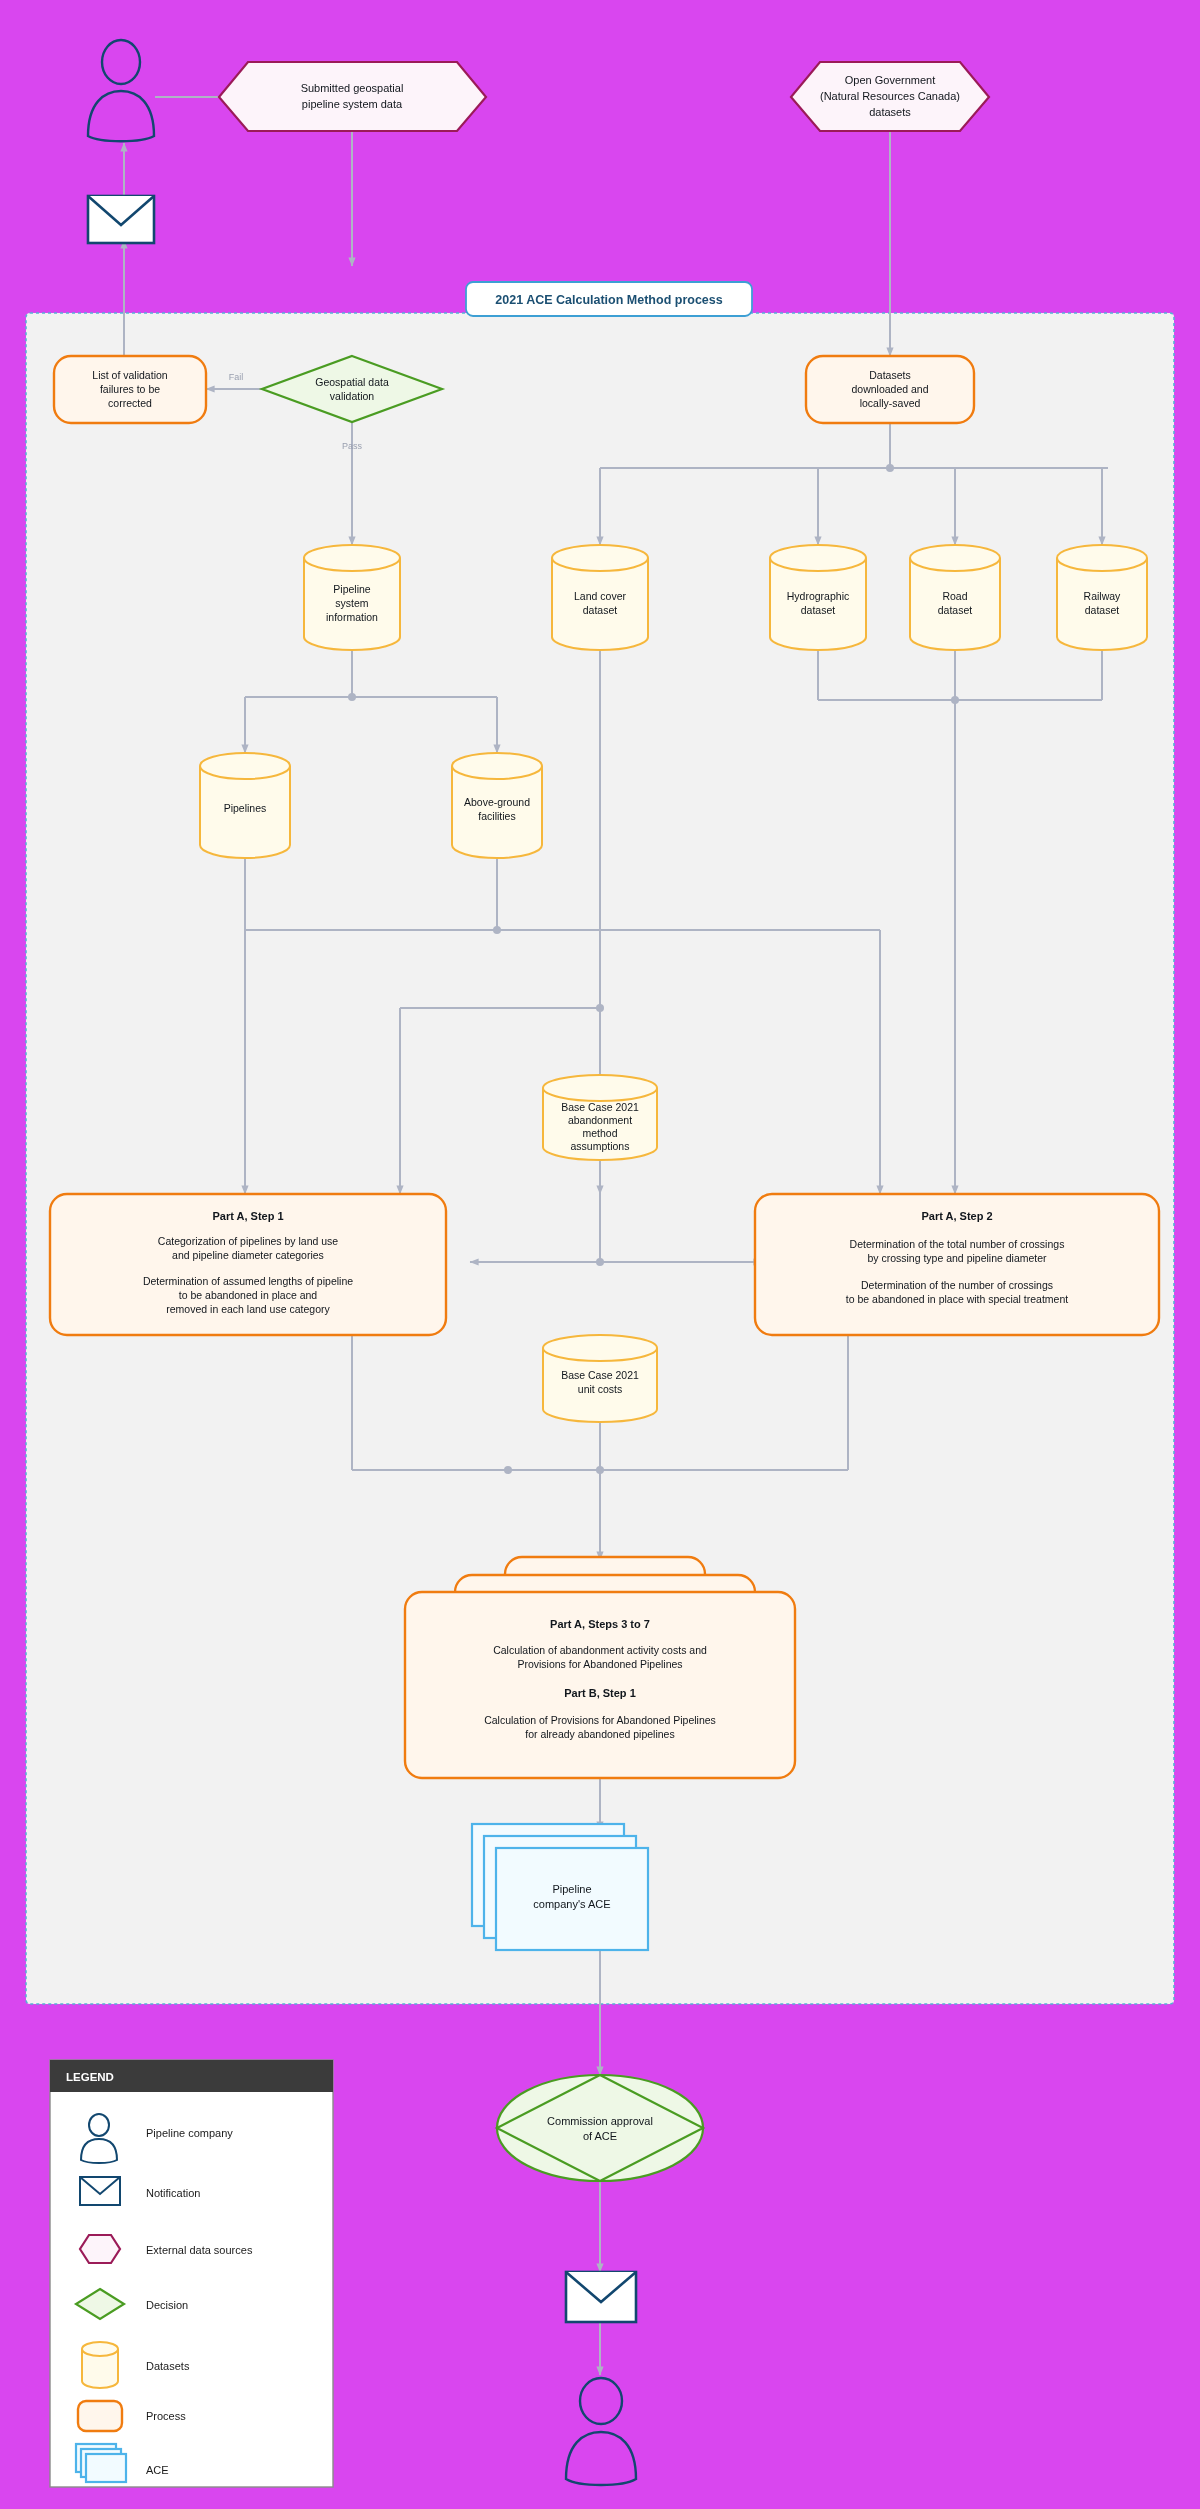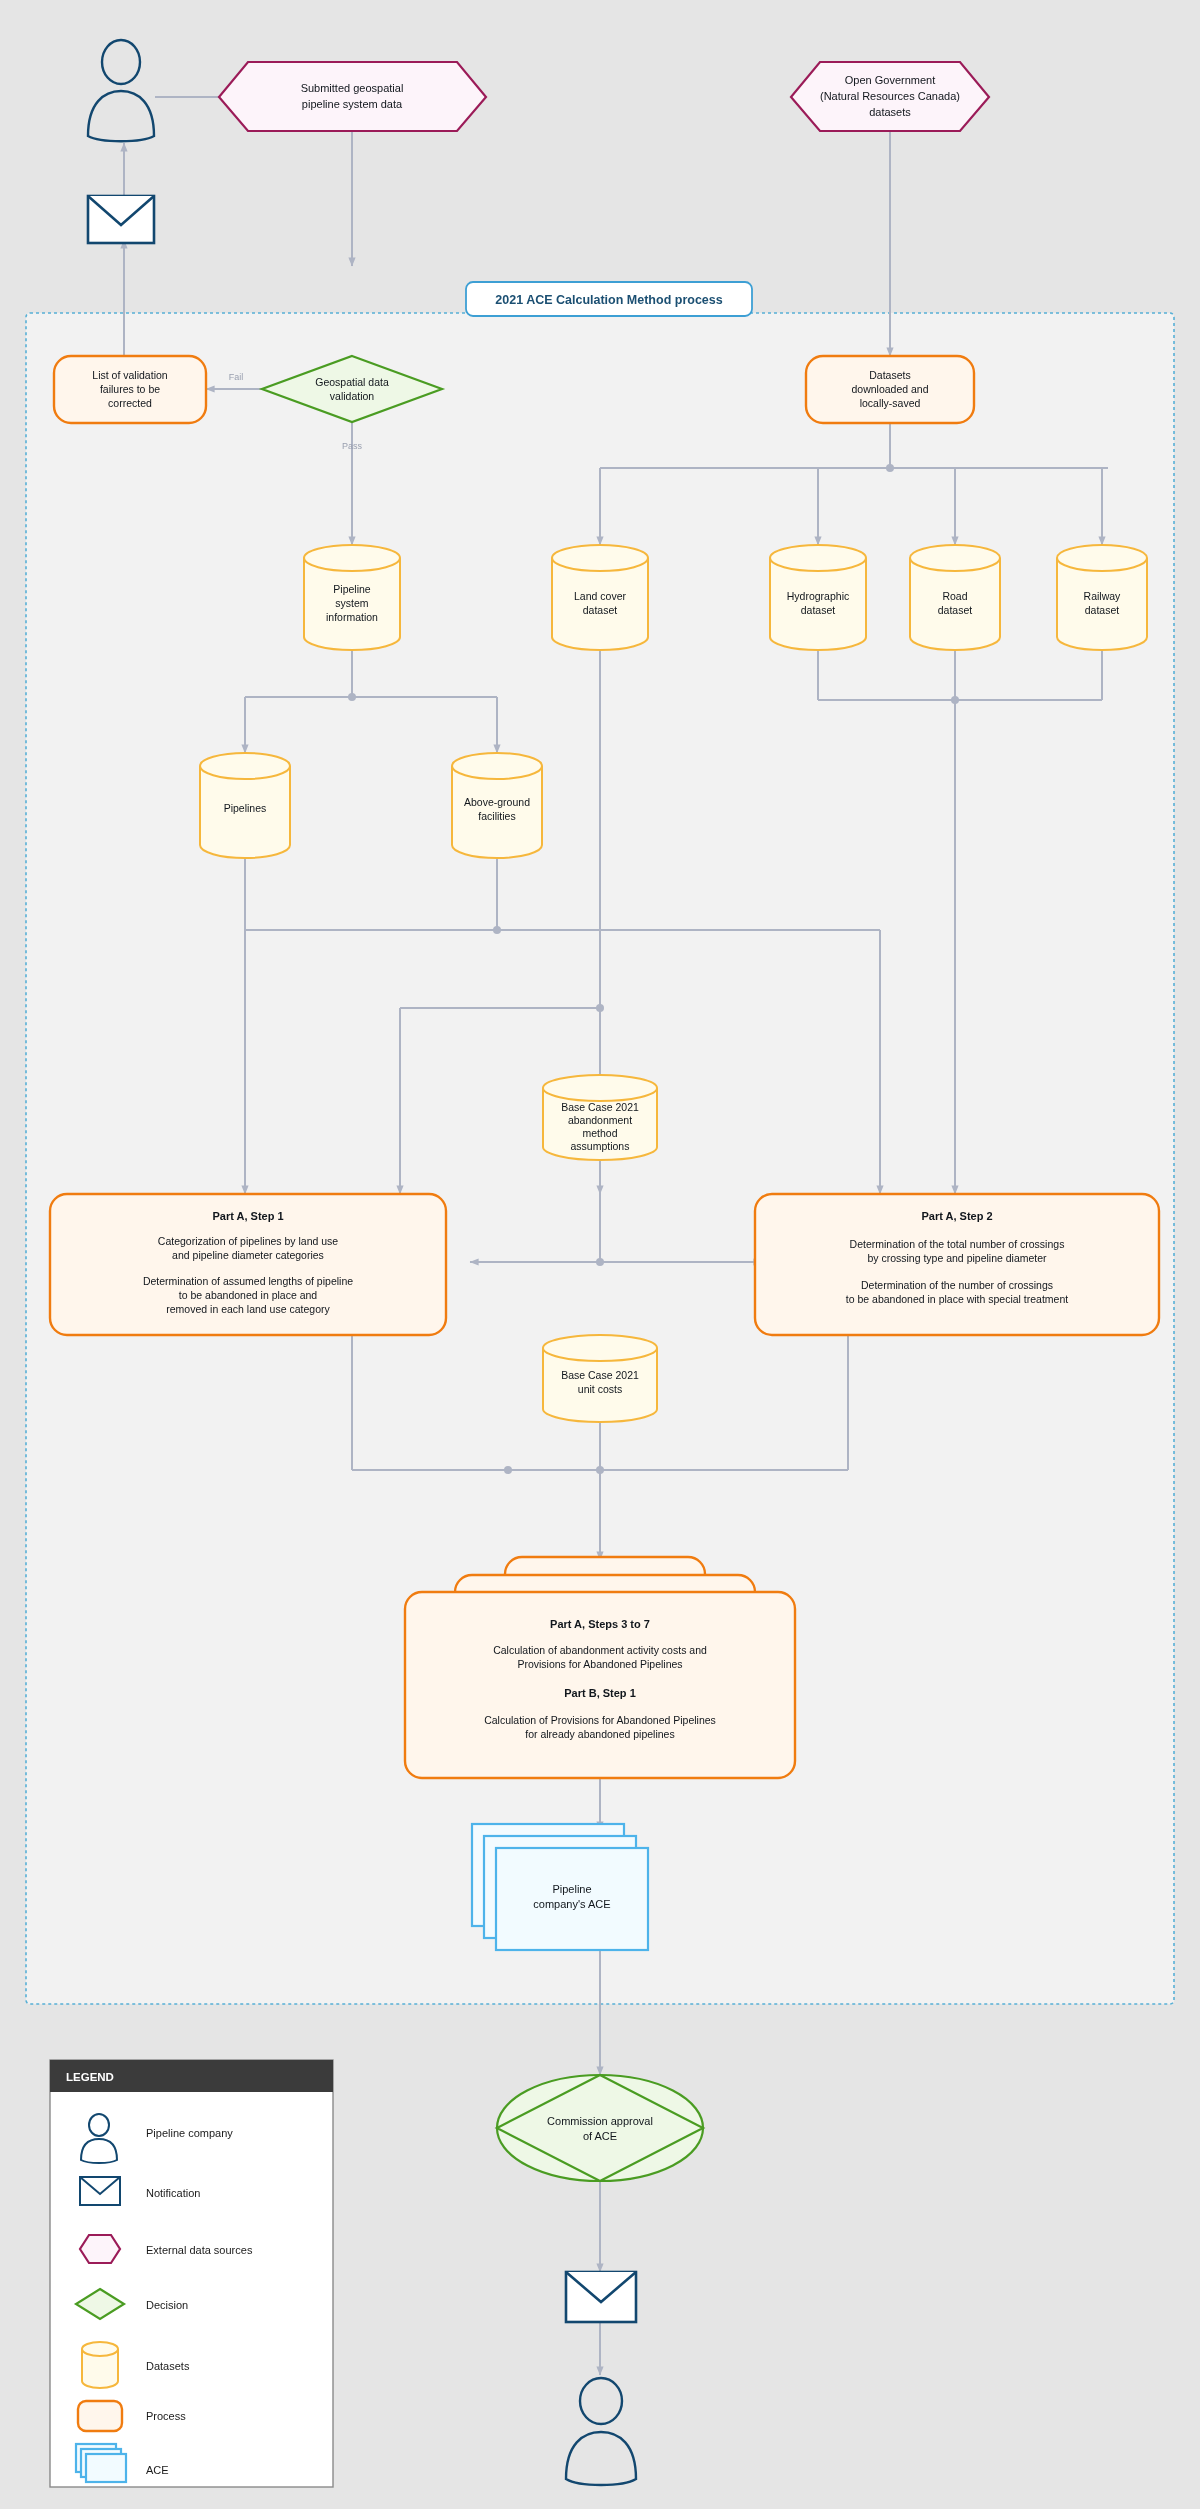--- a/index.html
+++ b/index.html
@@ -1,17 +1,17 @@
 <!DOCTYPE html>
 <html><head>
 <meta charset="utf-8">
 <style>
   html,body{margin:0;padding:0;background:#ffffff;}
   body{font-family:"Liberation Sans","DejaVu Sans",sans-serif;}
-  #page{position:relative;width:1200px;height:2509px;background:#e5e5e5;overflow:hidden;}
+  #page{position:relative;width:1200px;height:2509px;background:#d946ef;overflow:hidden;}
   svg#diagram{position:absolute;top:0;left:0;width:1200px;height:2509px;}
   .nodeLabel{font-family:"Liberation Sans","DejaVu Sans",sans-serif;text-anchor:middle;fill:#11161c;}
   .t10{font-size:10.5px;}
   .t11{font-size:11px;}
   .bold{font-weight:bold;}
   .edgeLbl{font-size:9px;fill:#9aa0b0;text-anchor:middle;font-family:"Liberation Sans","DejaVu Sans",sans-serif;}
   .conn{stroke:#aeb4c4;stroke-width:2;fill:none;}
   .connHead{fill:#aeb4c4;}
   .jdot{fill:#aeb4c4;}
   .ext{fill:#fdf4fa;stroke:#9b1b58;stroke-width:2.2;}

